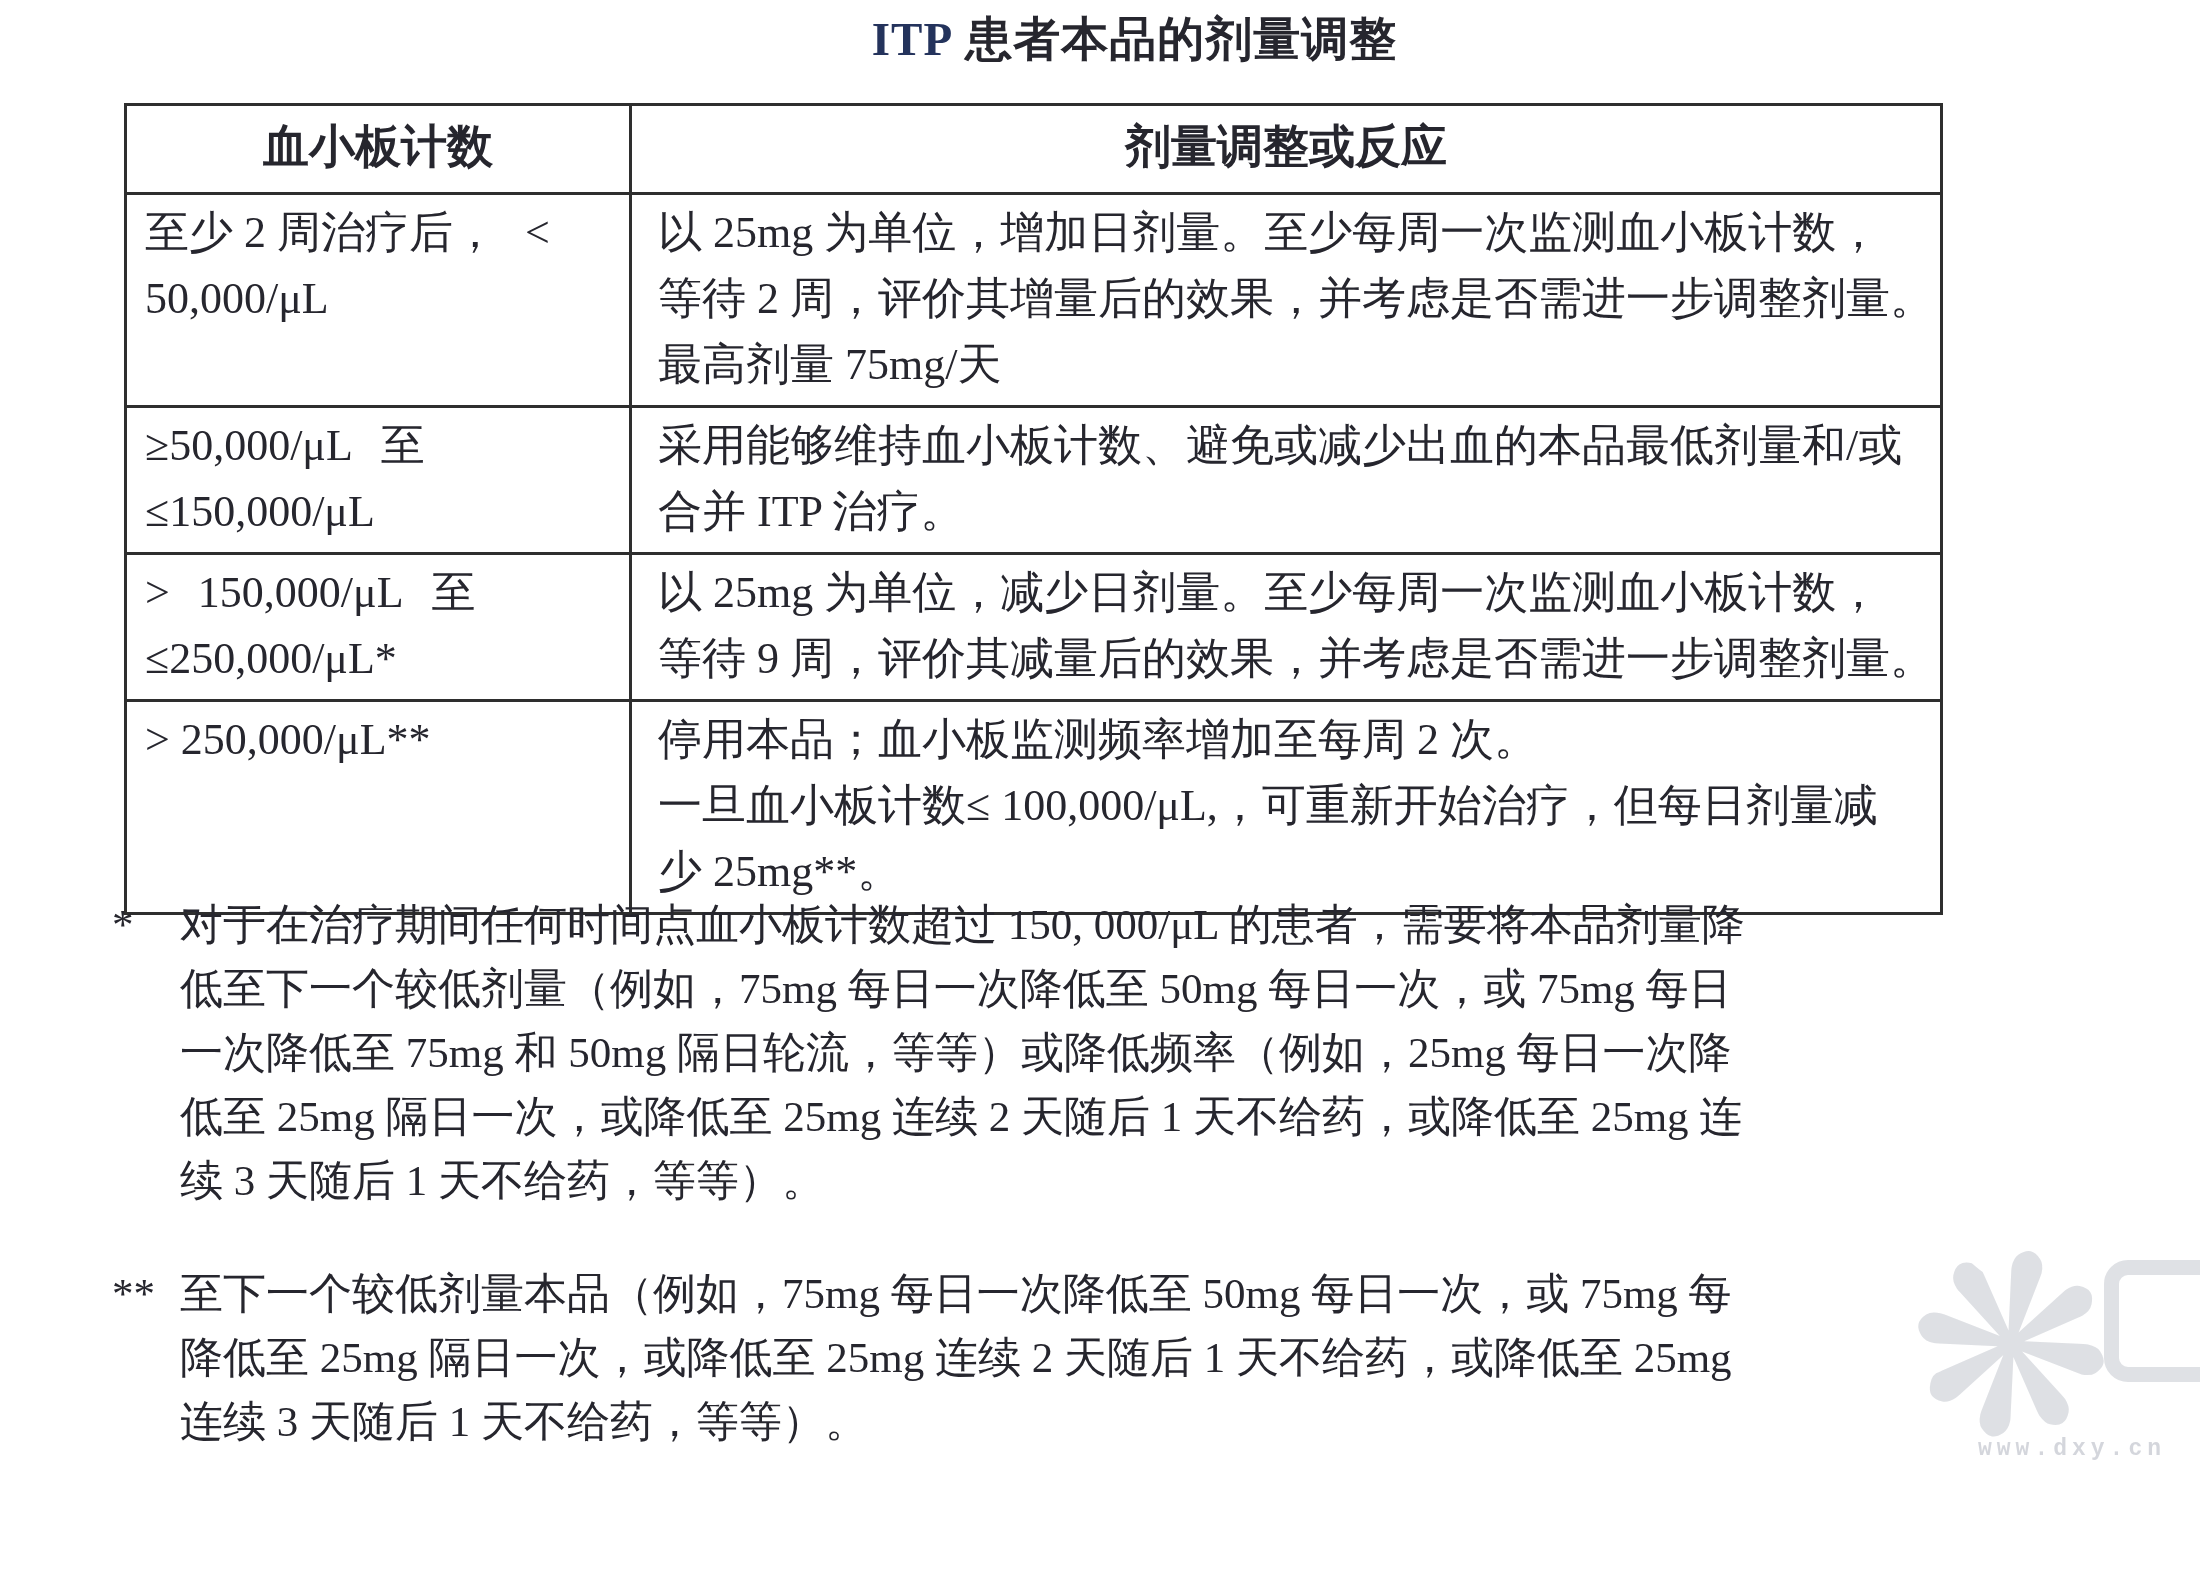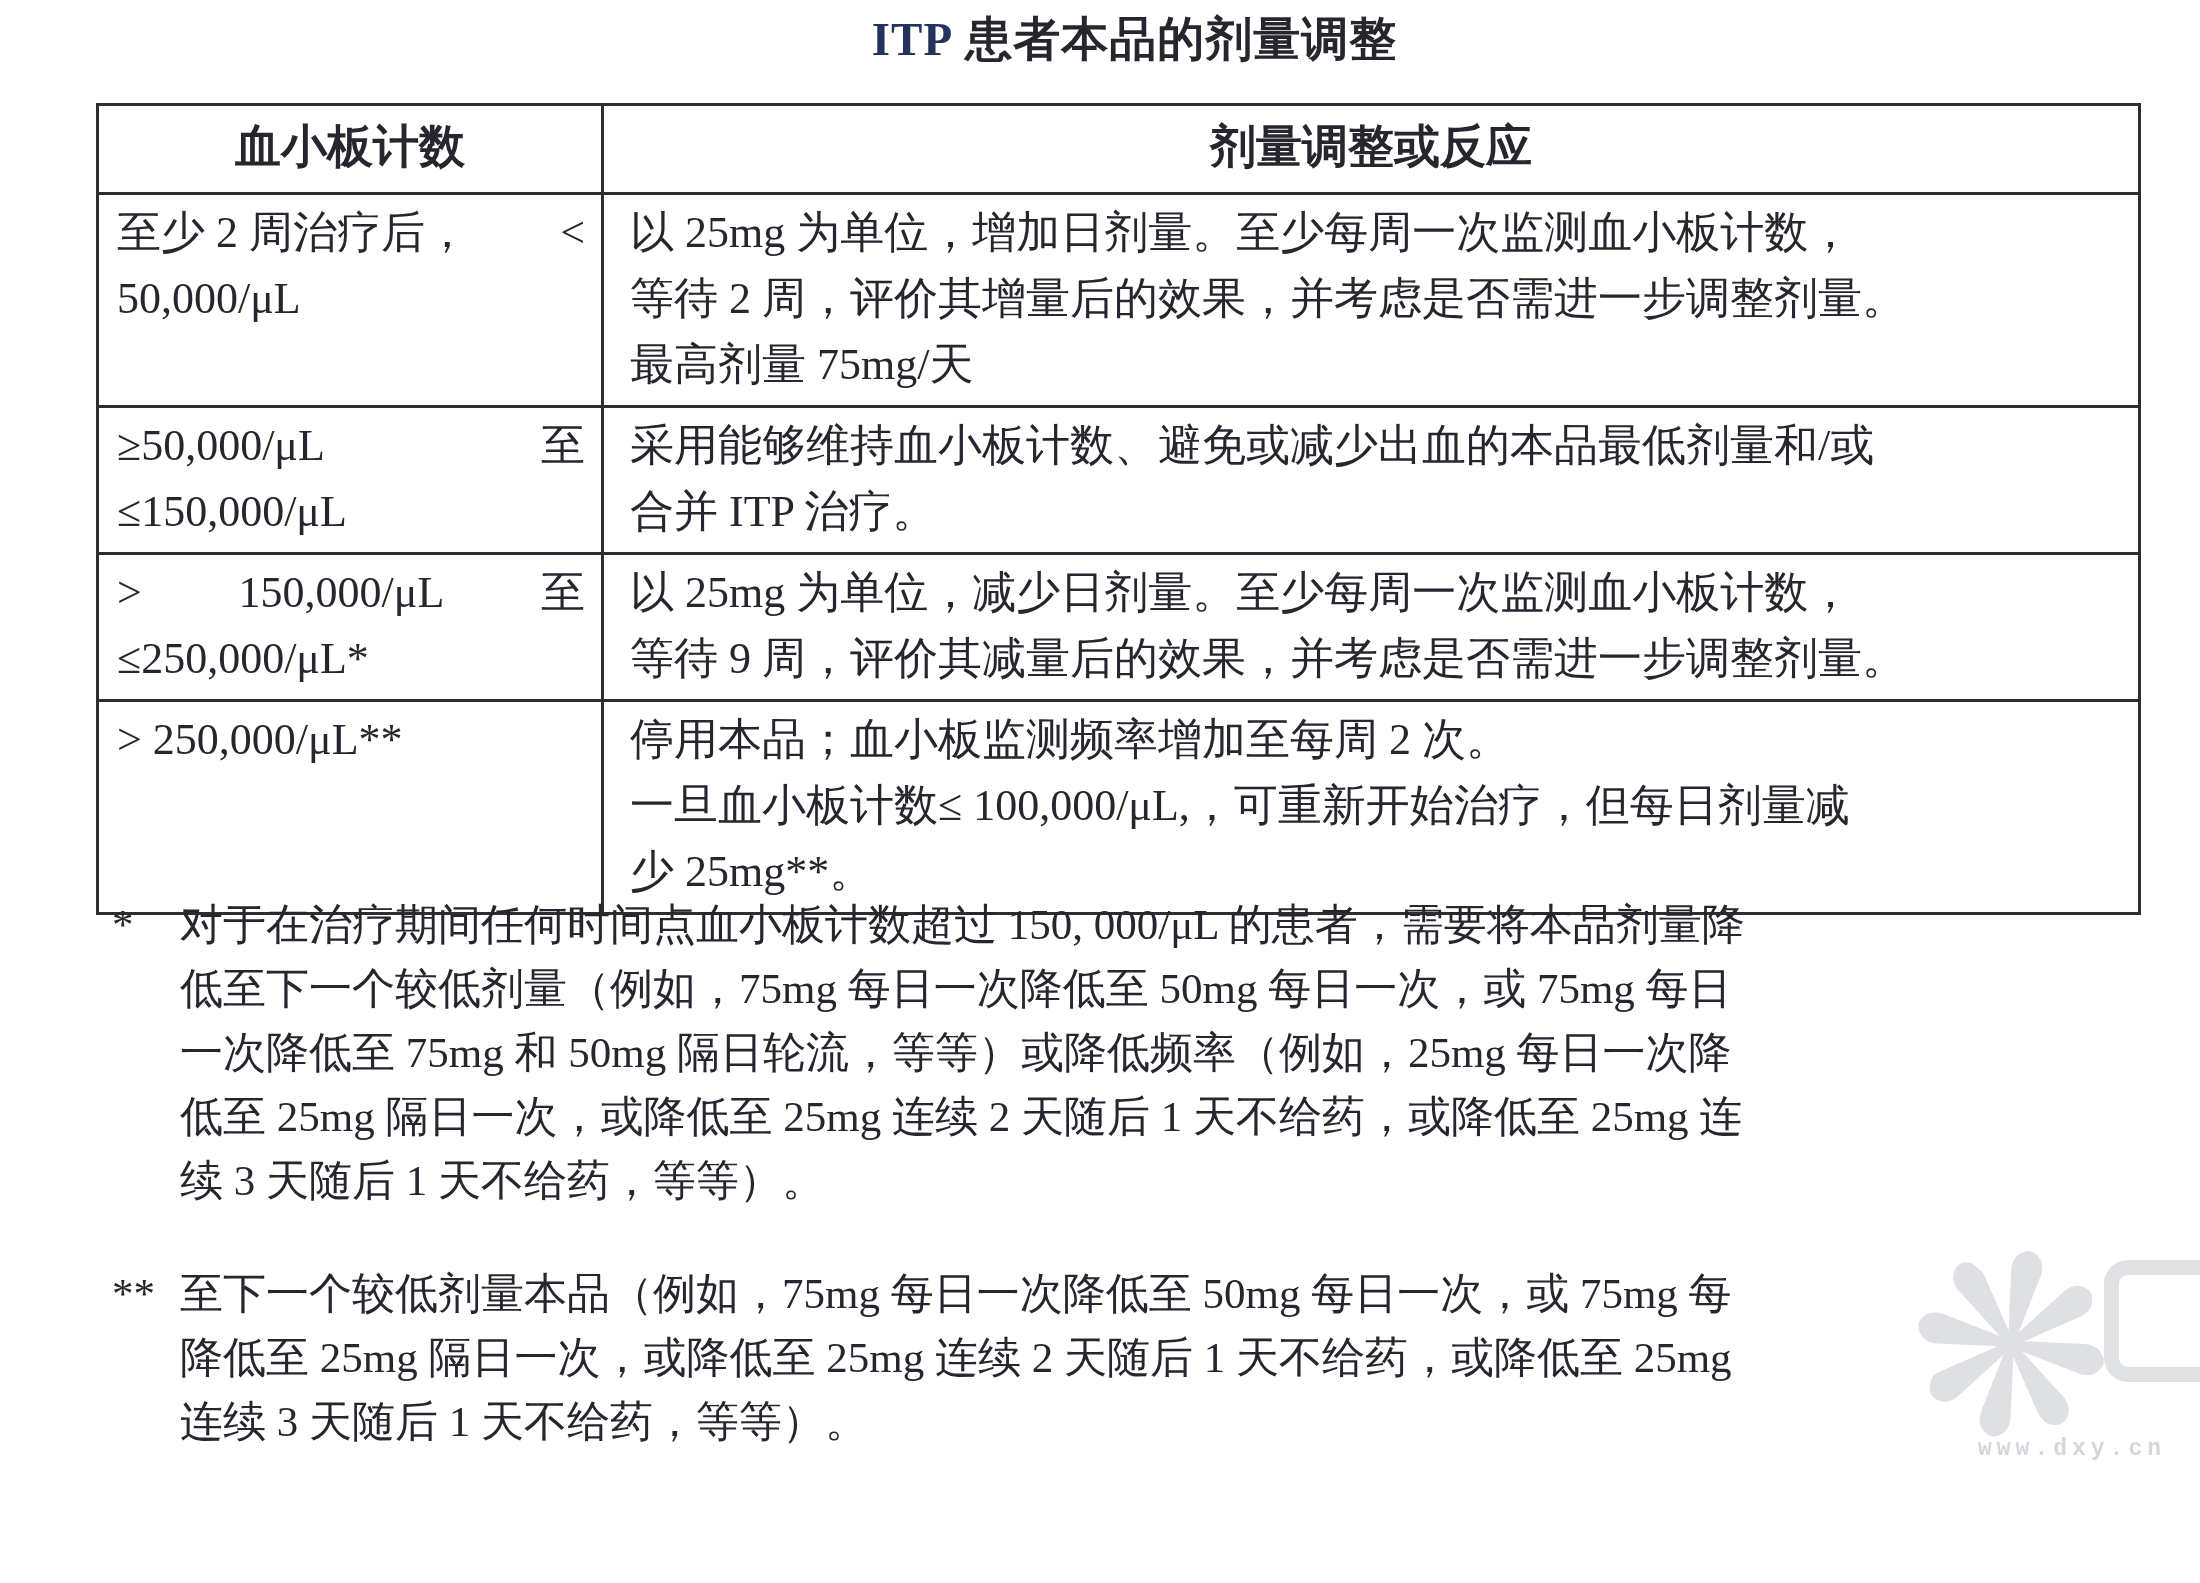--- a/index.html
+++ b/index.html
@@ -9,38 +9,38 @@
     font-family:"Liberation Serif","DejaVu Serif",serif;
     -webkit-font-smoothing:antialiased;
   }
   .page{position:absolute;inset:0;}
   .title{
     position:absolute;top:8px;left:112px;width:2045px;margin:0;
     text-align:center;font-size:47px;font-weight:700;letter-spacing:1px;
   }
   .title .en{color:#24335c;margin-right:12px;}
   table.dose-table{
-    position:absolute;top:103px;left:96px;width:2045px;
+    position:absolute;top:103px;left:124px;width:1819px;
     border-collapse:collapse;table-layout:fixed;
   }
   col.c1{width:505px;}
   .dose-table th,.dose-table td{
     border:3px solid #2e2e2e;vertical-align:top;
   }
   .dose-table th{
     font-size:46px;font-weight:700;text-align:center;
     padding:10px 0 14px;
   }
   .dose-table td{
     font-size:44px;line-height:66px;
     padding:5px 16px 7px 18px;
   }
   .dose-table td.cell-right{padding-left:26px;padding-right:9px;}
   .tline{white-space:nowrap;}
-  .tline.j{display:flex;justify-content:space-between;}
+  .tline.j{display:flex;gap:28px;}
   .footnote{
     position:absolute;left:112px;width:2055px;
     display:flex;align-items:flex-start;
     font-size:43px;line-height:64px;
   }
   .footnote .marker{flex:none;width:68px;}
   .footnote .ftext{flex:1;}
   .fn1{top:893px;}
   .fn2{top:1262px;}
   .watermark{position:absolute;right:0;top:1248px;width:360px;height:300px;pointer-events:none;}

